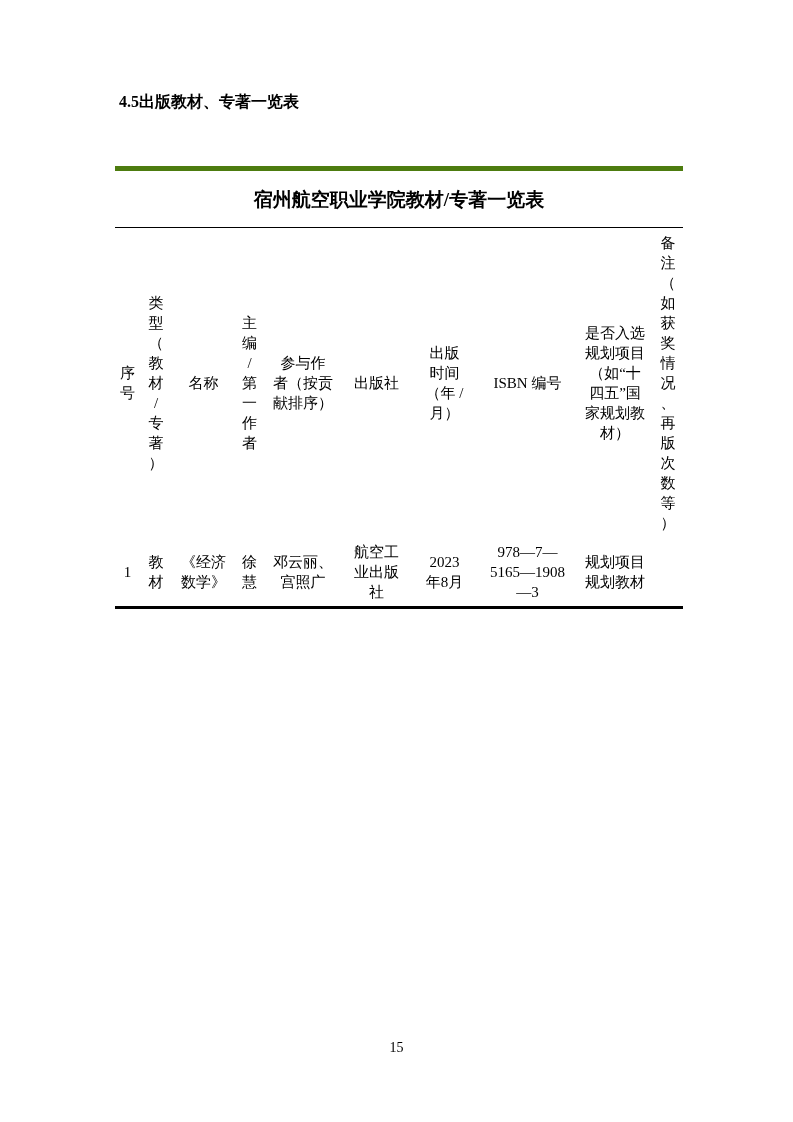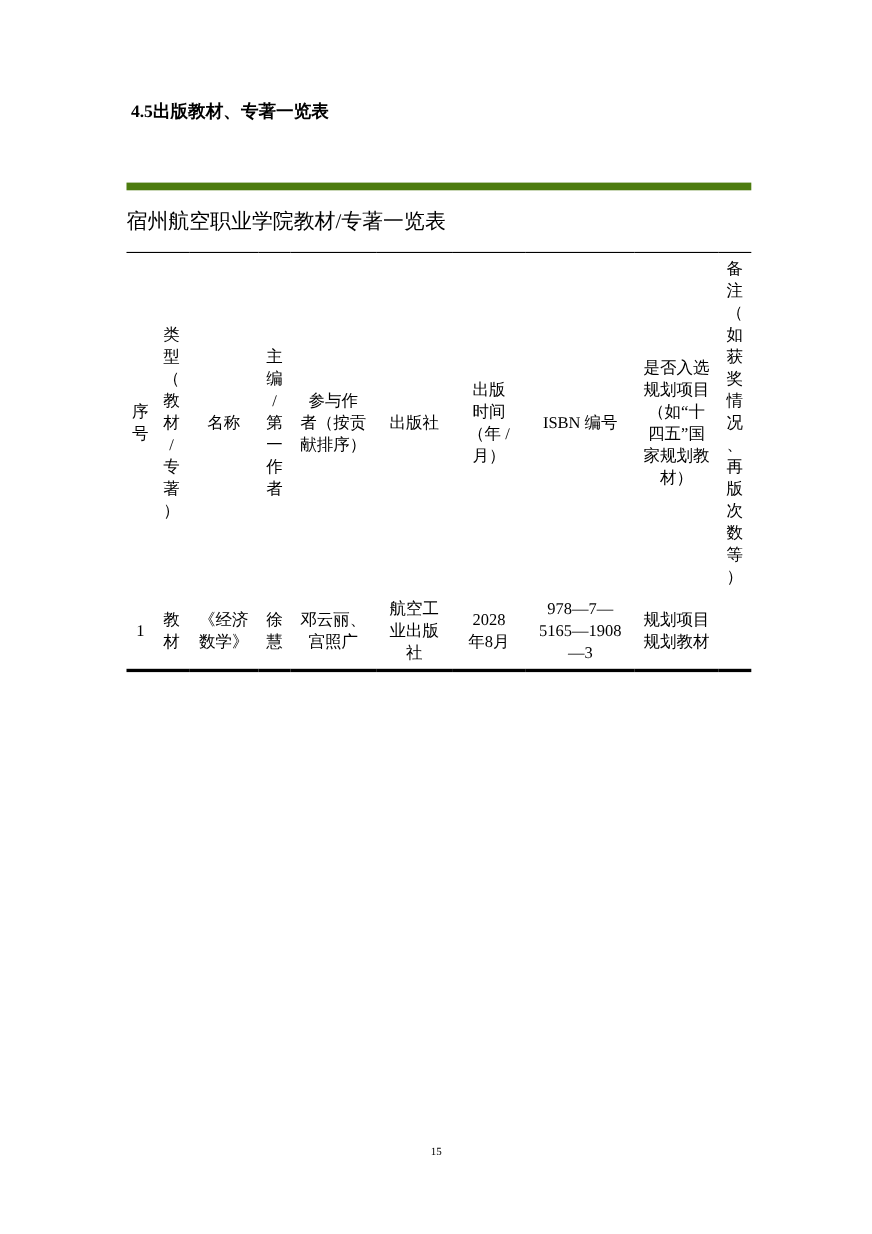--- a/index.html
+++ b/index.html
@@ -27,22 +27,23 @@
     font-weight: bold;
     white-space: nowrap;
   }
   .table-block {
     position: absolute;
     left: 115px;
     top: 166px;
     width: 568px;
   }
   .table-title {
-    border-top: 7px solid #4d7c0f;
-    font-weight: normal;
+    border-top: 5px solid #4d7c0f;
+    text-align: center;
+    font-weight: bold;
     font-size: 19px;
     line-height: 26px;
     padding: 16px 0 14px 0;
   }
   table.pub-table {
     width: 568px;
     table-layout: fixed;
     border-collapse: collapse;
     border-top: 1px solid #000000;
     border-bottom: 3px solid #000000;
@@ -60,21 +61,21 @@
   tr.data-row td { height: 68px; }
   td.latin-sans {
     font-family: Liberation Serif, serif;
   }
   .page-number {
     position: absolute;
     left: 0;
     top: 1040px;
     width: 100%;
     text-align: center;
-    font-size: 10px;
+    font-size: 14px;
     line-height: 16px;
   }
 </style>
 </head>
 <body>
 
 <div class="page">
 
   <h2 class="heading">4.5出版教材、专著一览表</h2>
 
@@ -153,21 +154,21 @@
 材</td>
           <td>《经济
 数学》</td>
           <td>徐
 慧</td>
           <td>邓云丽、
 宫照广</td>
           <td>航空工
 业出版
 社</td>
-          <td>2028
+          <td>2023
 年8月</td>
           <td>978—7—
 5165—1908
 —3</td>
           <td>规划项目
 规划教材</td>
           <td></td>
         </tr>
       </tbody>
     </table>

